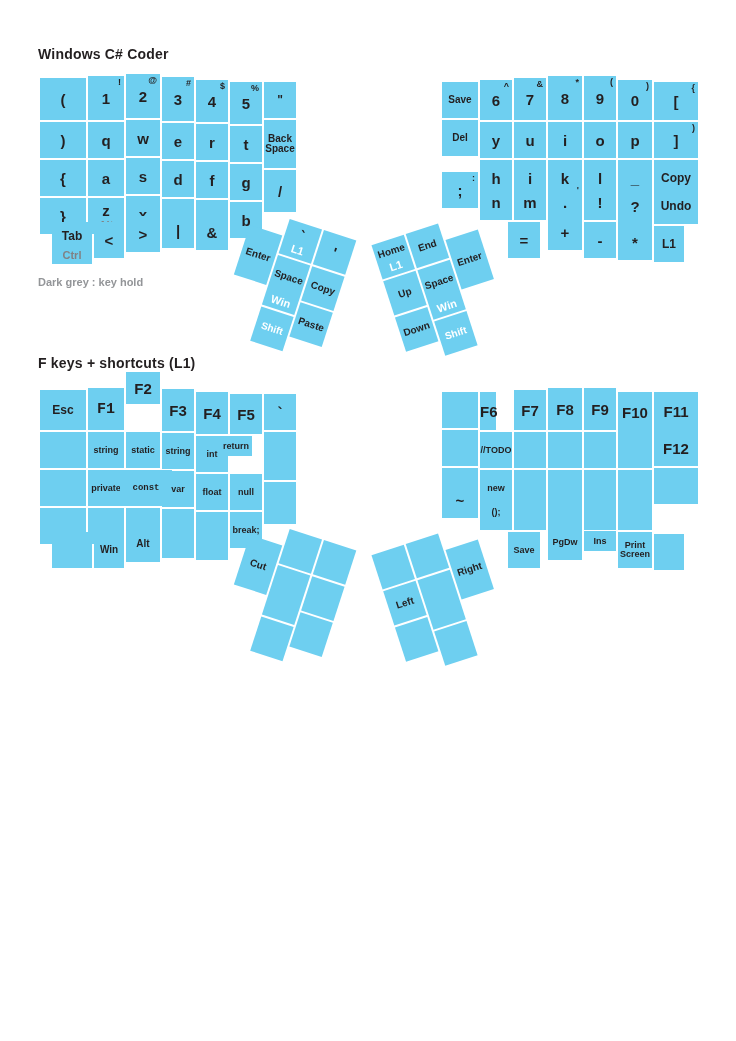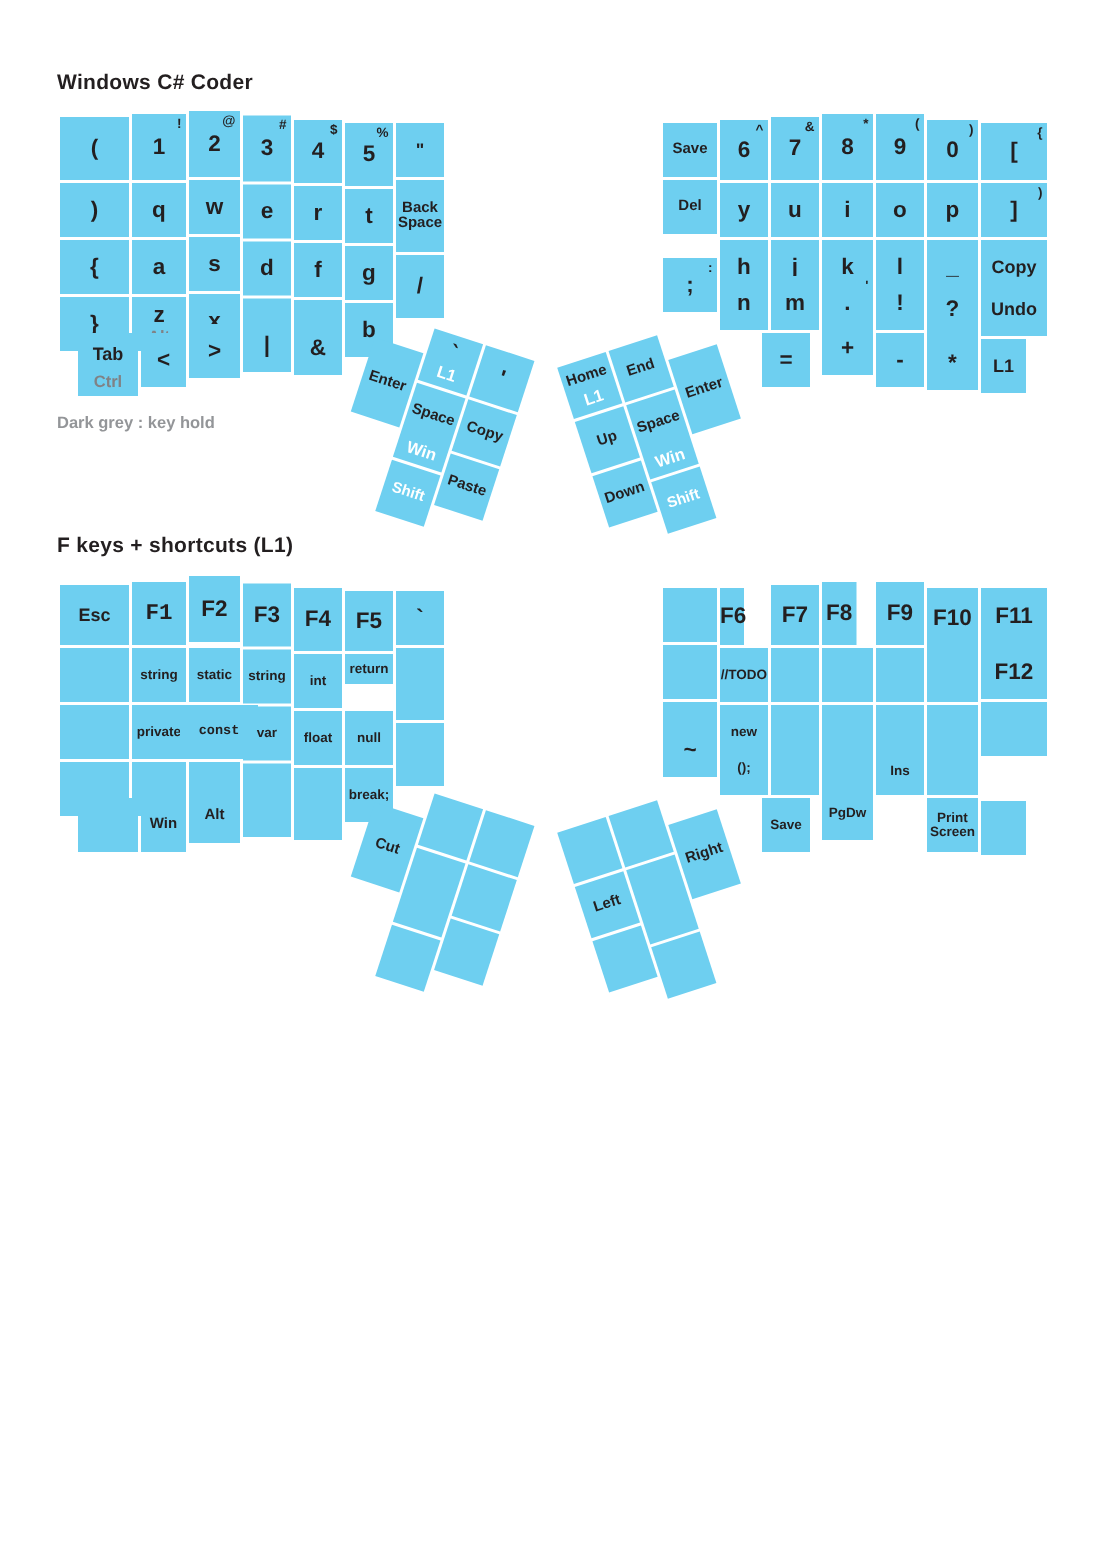--- a/index.html
+++ b/index.html
@@ -366,21 +366,21 @@
 <div class="layout-title" id="title-layer2">F keys + shortcuts (L1)</div>
 
 <div class="board" style="left:0;top:0;width:360px;height:700px;">
 
   <div class="key" style="left:40px;top:390px;width:46px;height:40px;">
     <span class="lbl main sm">Esc</span>
   </div>
   <div class="key" style="left:88px;top:388px;width:36px;height:42px;font-family:Liberation Mono, monospace;">
     <span class="lbl main">F1</span>
   </div>
-  <div class="key" style="left:126px;top:372px;width:34px;height:44px;margin-top:12px;">
+  <div class="key" style="left:126px;top:372px;width:34px;height:32px;">
     <span class="lbl main">F2</span>
   </div>
   <div class="key" style="left:162px;top:389px;width:32px;height:42px;">
     <span class="lbl main">F3</span>
   </div>
   <div class="key" style="left:196px;top:392px;width:32px;height:42px;">
     <span class="lbl main">F4</span>
   </div>
   <div class="key" style="left:230px;top:394px;width:32px;height:40px;">
     <span class="lbl main">F5</span>
@@ -397,21 +397,21 @@
   </div>
   <div class="key" style="left:126px;top:432px;width:34px;height:36px;">
     <span class="lbl main tiny">static</span>
   </div>
   <div class="key" style="left:162px;top:433px;width:32px;height:36px;">
     <span class="lbl main tiny">string</span>
   </div>
   <div class="key" style="left:196px;top:436px;width:32px;height:36px;">
     <span class="lbl main tiny">int</span>
   </div>
-  <div class="key" style="left:230px;top:436px;width:32px;height:20px;">
+  <div class="key" style="left:220px;top:436px;width:32px;height:20px;">
     <span class="lbl main tiny">return</span>
   </div>
   <div class="key" style="left:264px;top:432px;width:32px;height:48px;">
     <span class="lbl main tiny"></span>
   </div>
 
   <div class="key" style="left:40px;top:470px;width:46px;height:36px;">
     <span class="lbl main xs"></span>
   </div>
   <div class="key" style="left:88px;top:470px;width:36px;height:36px;">
@@ -497,21 +497,21 @@
 
   <div class="key" style="left:442px;top:392px;width:36px;height:36px;">
     <span class="lbl main xs"></span>
   </div>
   <div class="key" style="left:480px;top:392px;width:16px;height:38px;">
     <span class="lbl main">F6</span>
   </div>
   <div class="key" style="left:514px;top:390px;width:32px;height:40px;">
     <span class="lbl main">F7</span>
   </div>
-  <div class="key" style="left:548px;top:388px;width:23px;height:42px;">
+  <div class="key" style="left:548px;top:388px;width:34px;height:42px;">
     <span class="lbl main">F8</span>
   </div>
   <div class="key" style="left:584px;top:388px;width:32px;height:42px;">
     <span class="lbl main">F9</span>
   </div>
   <div class="key" style="left:618px;top:392px;width:34px;height:40px;">
     <span class="lbl main">F10</span>
   </div>
   <div class="key" style="left:654px;top:392px;width:44px;height:38px;padding-left:36px;">
     <span class="lbl main">F11</span>
@@ -579,21 +579,21 @@
   <div class="key" style="left:618px;top:494px;width:34px;height:36px;">
     <span class="lbl main tiny"></span>
   </div>
 
   <div class="key" style="left:508px;top:532px;width:32px;height:36px;">
     <span class="lbl main tiny">Save</span>
   </div>
   <div class="key" style="left:548px;top:524px;width:34px;height:36px;">
     <span class="lbl main tiny">PgDw</span>
   </div>
-  <div class="key" style="left:584px;top:504px;width:32px;height:20px;">
+  <div class="key" style="left:584px;top:531px;width:32px;height:20px;">
     <span class="lbl main tiny">Ins</span>
   </div>
   <div class="key" style="left:618px;top:532px;width:34px;height:36px;">
     <span class="lbl main tiny">Print
 Screen</span>
   </div>
   <div class="key" style="left:654px;top:534px;width:30px;height:36px;">
     <span class="lbl main tiny"></span>
   </div>
 

